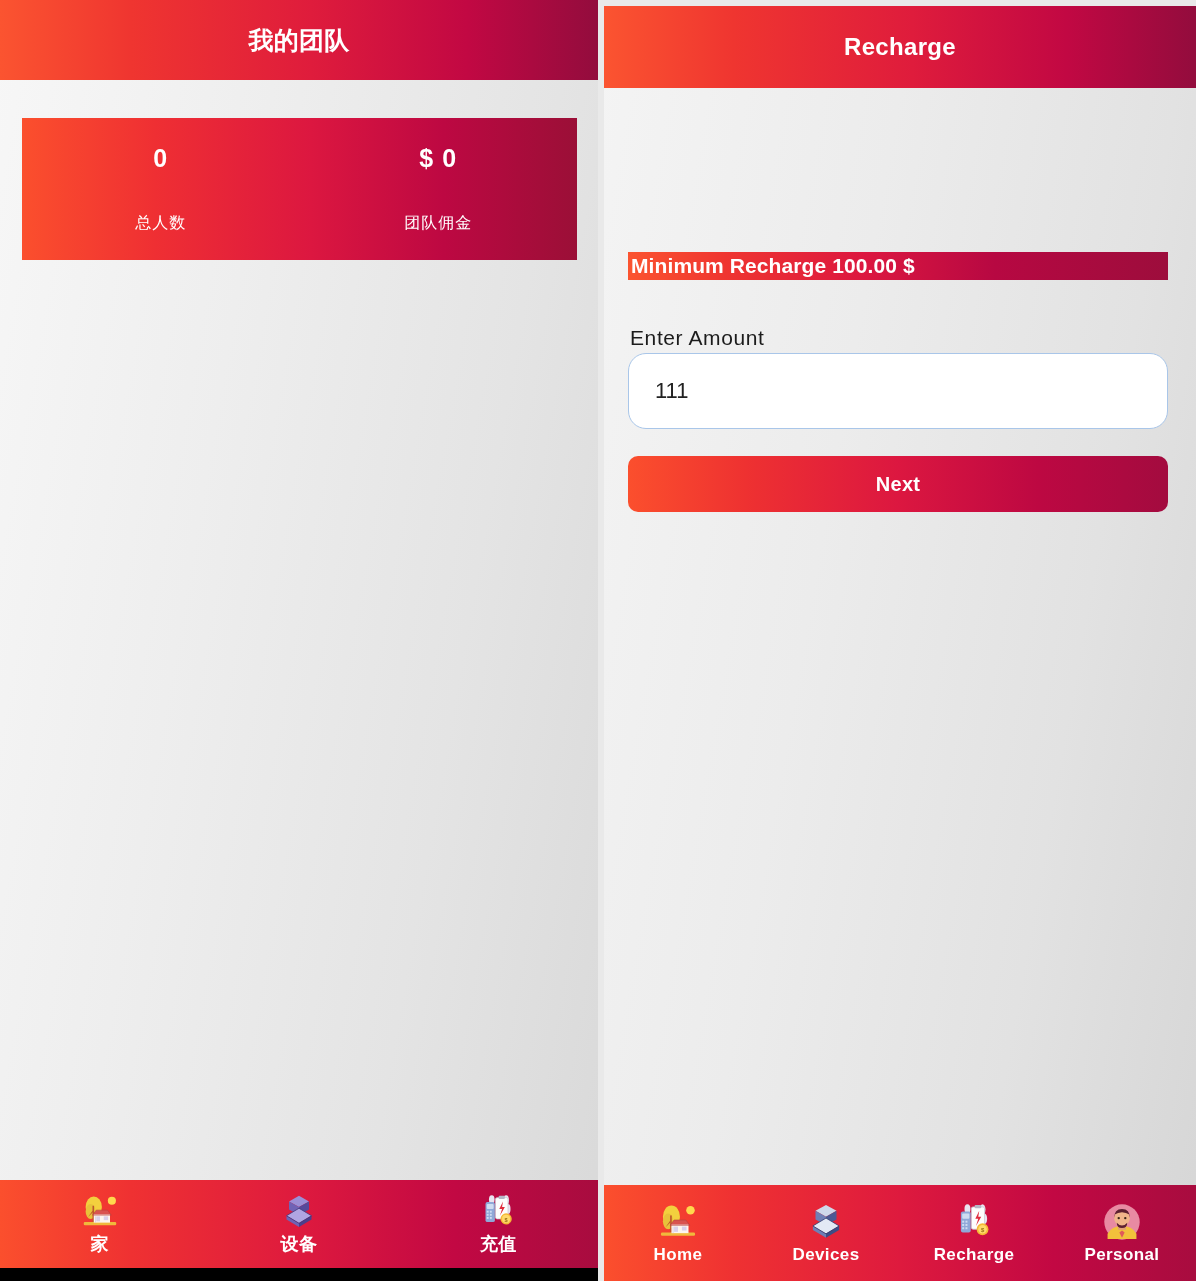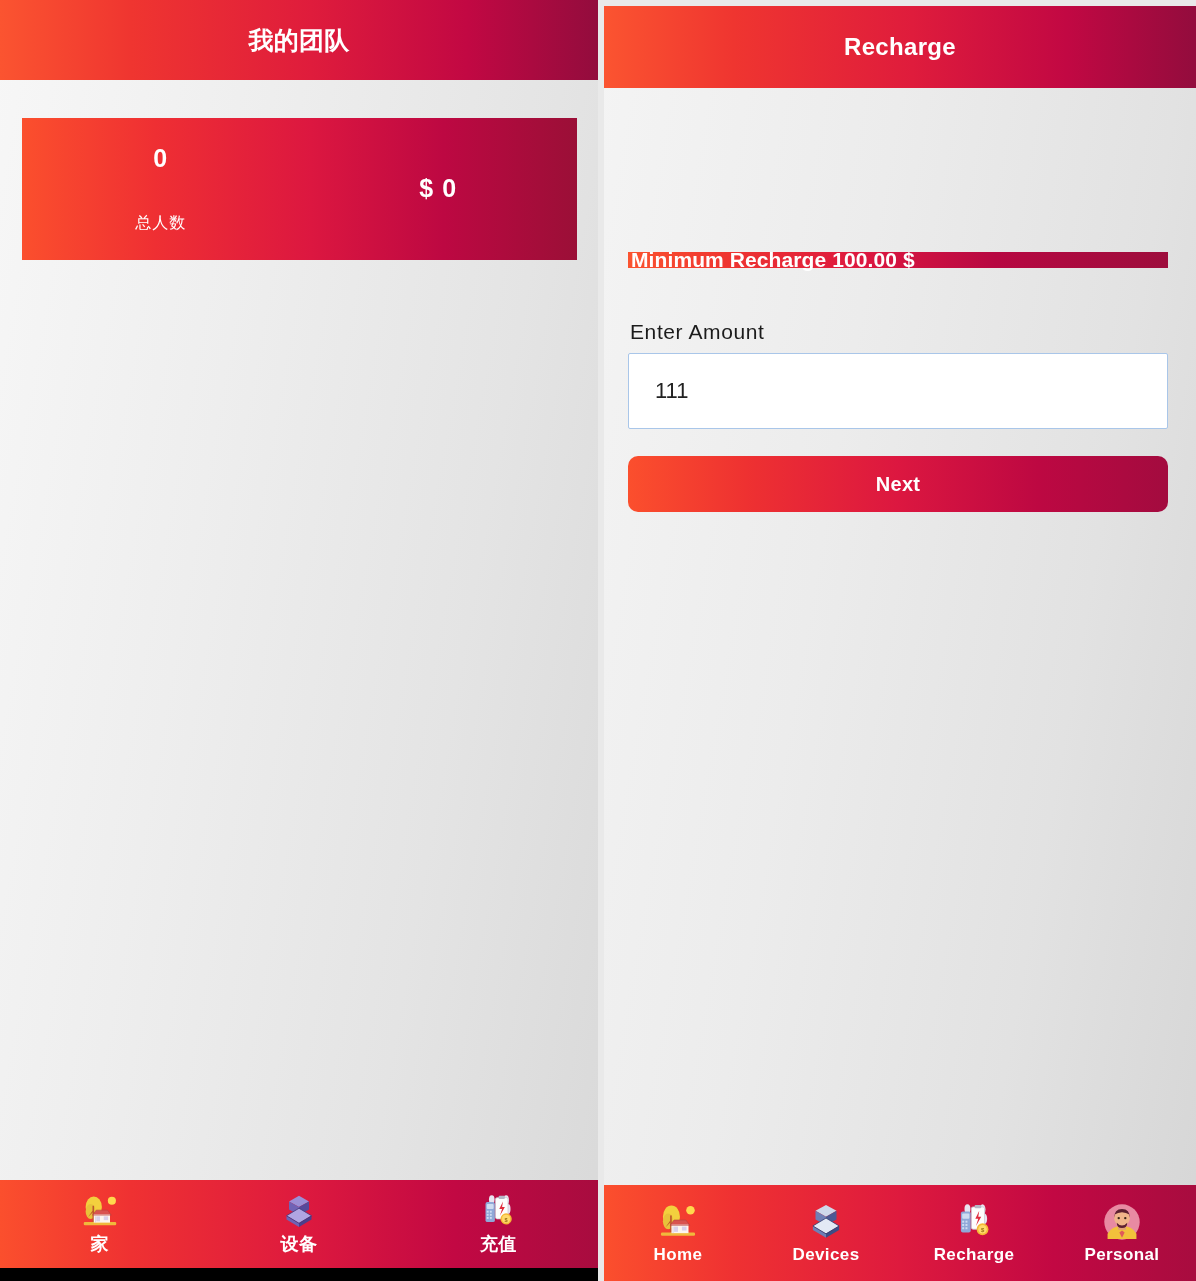--- a/index.html
+++ b/index.html
@@ -100,51 +100,51 @@
     letter-spacing: 1px;
     margin-top: 36px;
   }
 
   
   .min-banner {
     position: absolute;
     left: 24px;
     top: 164px;
     width: 540px;
-    height: 16px;
+    height: 28px;
     display: flex;
     align-items: center;
     padding-left: 3px;
     color: #ffffff;
     font-size: 21px;
     font-weight: 600;
     letter-spacing: 0.1px;
     background: linear-gradient(90deg, #fb5430 0%, #ef3530 18%, #dc1740 44%, #b70842 68%, #9d0d3c 100%);
     white-space: nowrap;
   }
 
   .field-label {
     position: absolute;
     left: 26px;
-    top: 232px;
+    top: 238px;
     font-size: 21px;
     color: #1c1c1c;
     font-weight: 400;
     letter-spacing: 0.6px;
   }
 
   .amount-input {
     position: absolute;
     left: 24px;
     top: 265px;
     width: 540px;
     height: 76px;
     background: #ffffff;
     border: 1px solid #a9c6e9;
-    border-radius: 2px;
+    border-radius: 18px;
     font-family: "Liberation Sans", "DejaVu Sans", sans-serif;
     font-size: 22px;
     color: #222;
     padding: 0 26px;
     outline: none;
   }
 
   .next-button {
     position: absolute;
     left: 24px;
@@ -220,20 +220,21 @@
 
     <div class="panel-body">
 
       <div class="team-card">
         <div class="stat">
           <div class="stat-value">0</div>
           <div class="stat-label">总人数</div>
         </div>
         <div class="stat">
           <div class="stat-value">$ 0</div>
+          <div class="stat-label">团队佣金</div>
         </div>
       </div>
 
     </div>
 
     <div class="bottom-nav">
 
       <div class="nav-item">
         <svg class="nav-icon" viewBox="0 0 64 64">
           <circle cx="51" cy="14" r="6.5" fill="#ffd84d"></circle>

